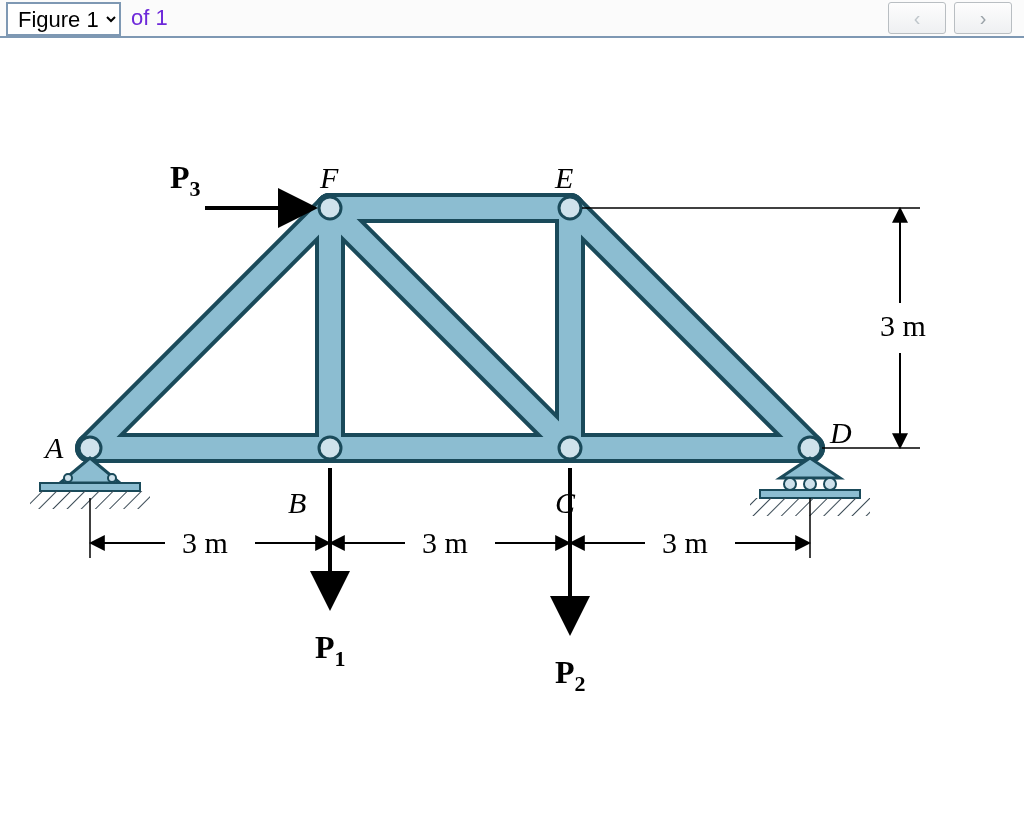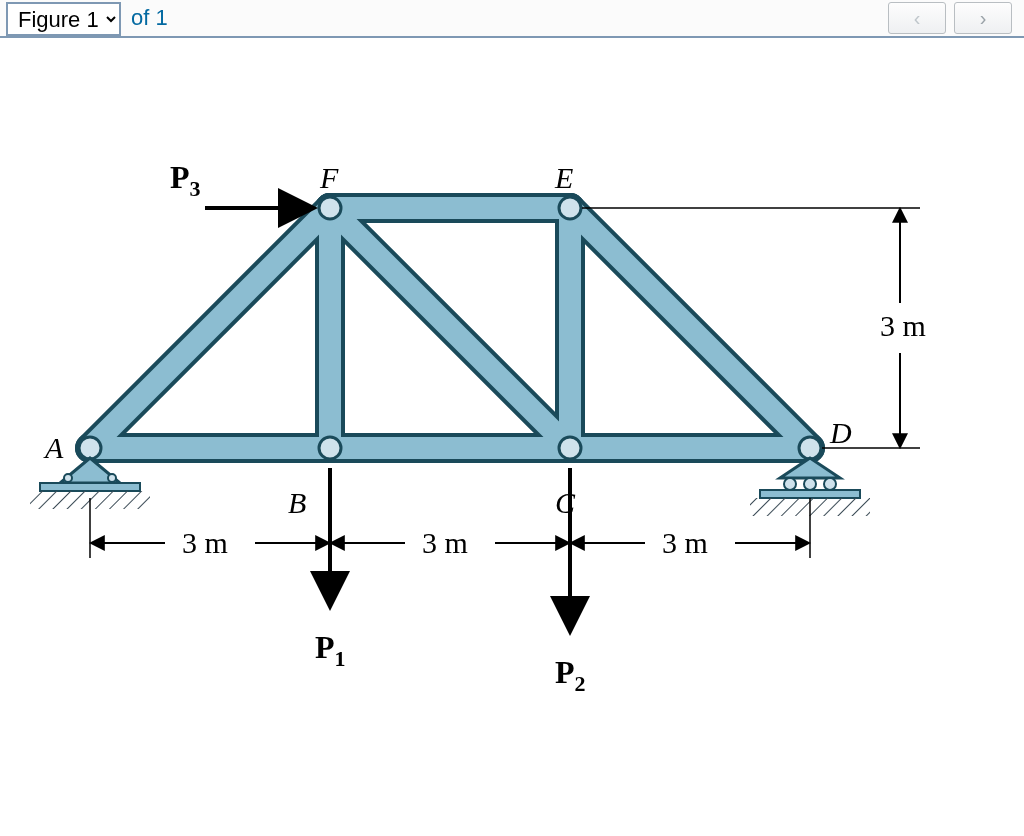--- a/index.html
+++ b/index.html
@@ -1,20 +1,20 @@
 <!DOCTYPE html>
 <html><head>
 <meta charset="utf-8">
 <style>
   html, body { margin:0; padding:0; width:1024px; height:836px; font-family:Arial, Helvetica, sans-serif; }
   .app { width:1024px; height:836px; background:#fff; position:relative; }
   .toolbar { height:36px; border-bottom:2px solid #7e98b3; background:#fbfbfb; display:flex; align-items:center; }
   .select-wrap { display:flex; align-items:center; border:2px solid #7e98b3; height:30px; margin:2px 0 0 6px; background:#fff; }
   .select-wrap select { font-size:22px; border:none; outline:none; background:transparent; padding:0 4px 0 6px; height:28px; font-family:inherit; }
-  .of-text { font-size:22px; color:#0369a1; margin-left:10px;text-align:center; }
+  .of-text { font-size:22px; color:#6d28d9; margin-left:10px;text-align:center; }
   .nav-btns { margin-left:auto; margin-right:12px; display:flex; gap:8px; }
   .nav-btn { width:56px; height:30px; border:1px solid #b9bec2; border-radius:3px; background:linear-gradient(#fdfdfd,#eef0f2); display:flex; align-items:center; justify-content:center; cursor:pointer; color:#9aa2a8; font-size:20px; }
   .nav-btn:first-child { color:#bfc6cb; }
   .stage { position:absolute; left:0; right:0; top:38px; bottom:0; background:#fff; }
   svg { display:block; }
   .serif { font-family:"Times New Roman", Times, serif; }
 </style>
 </head>
 <body>
 

